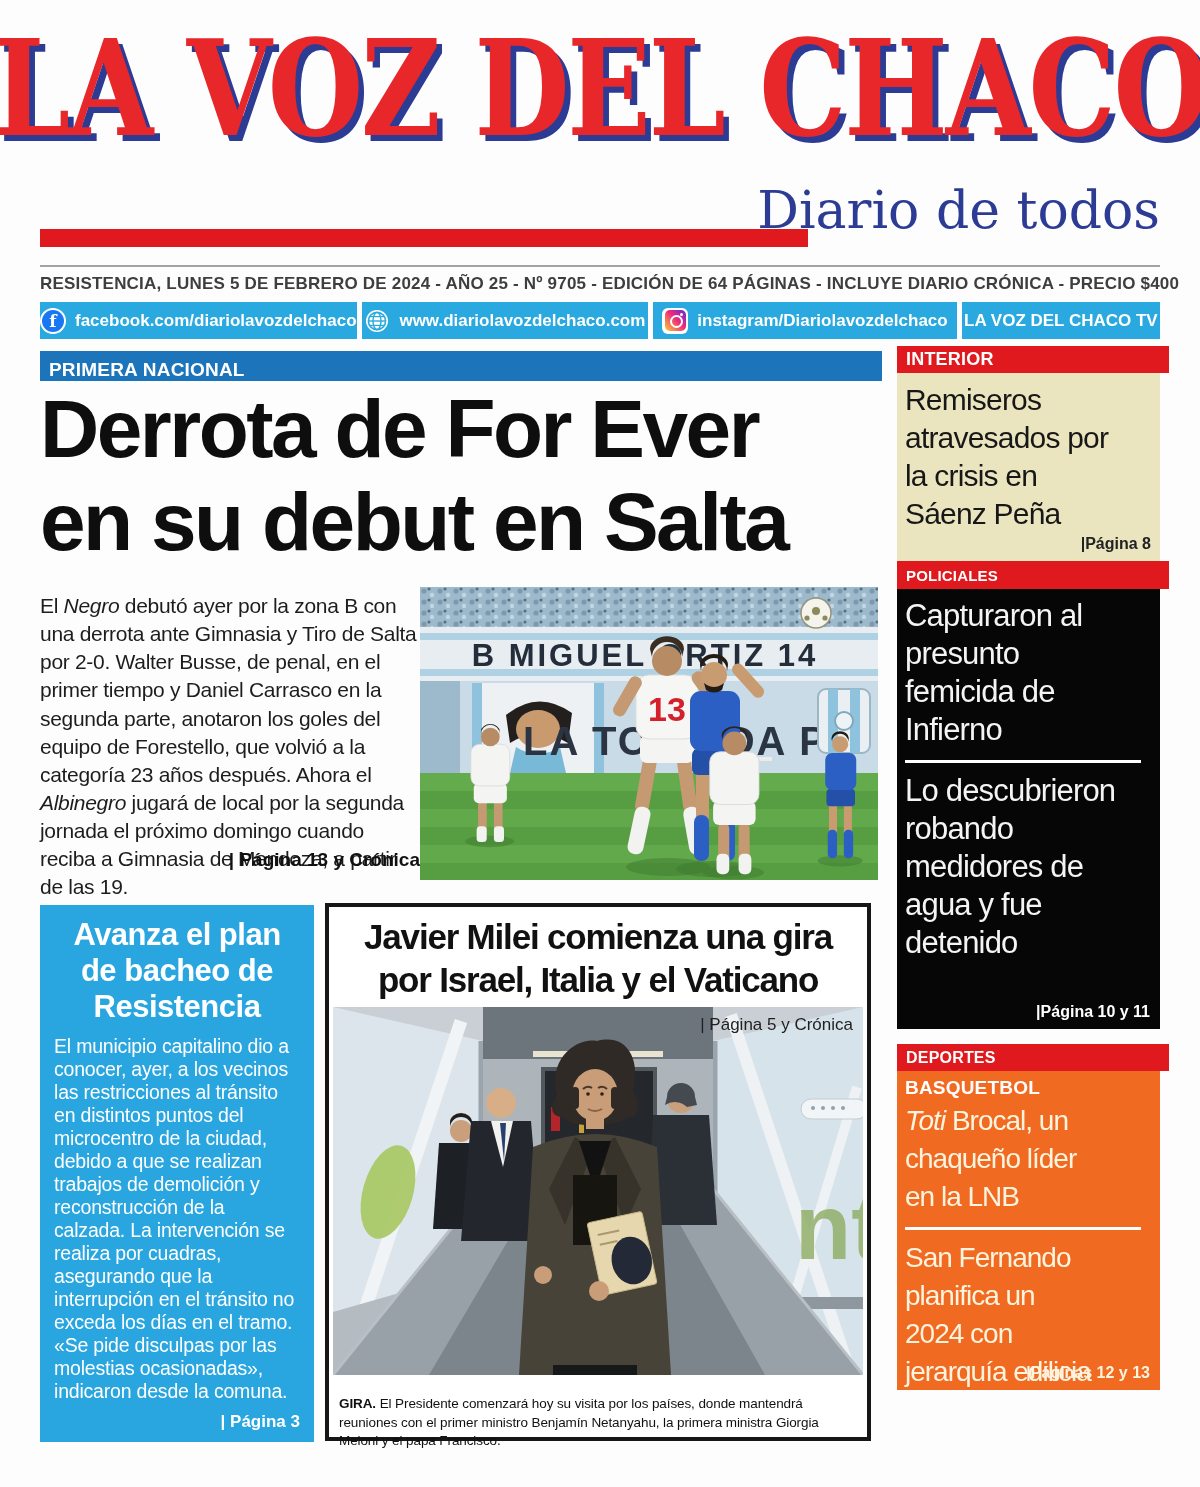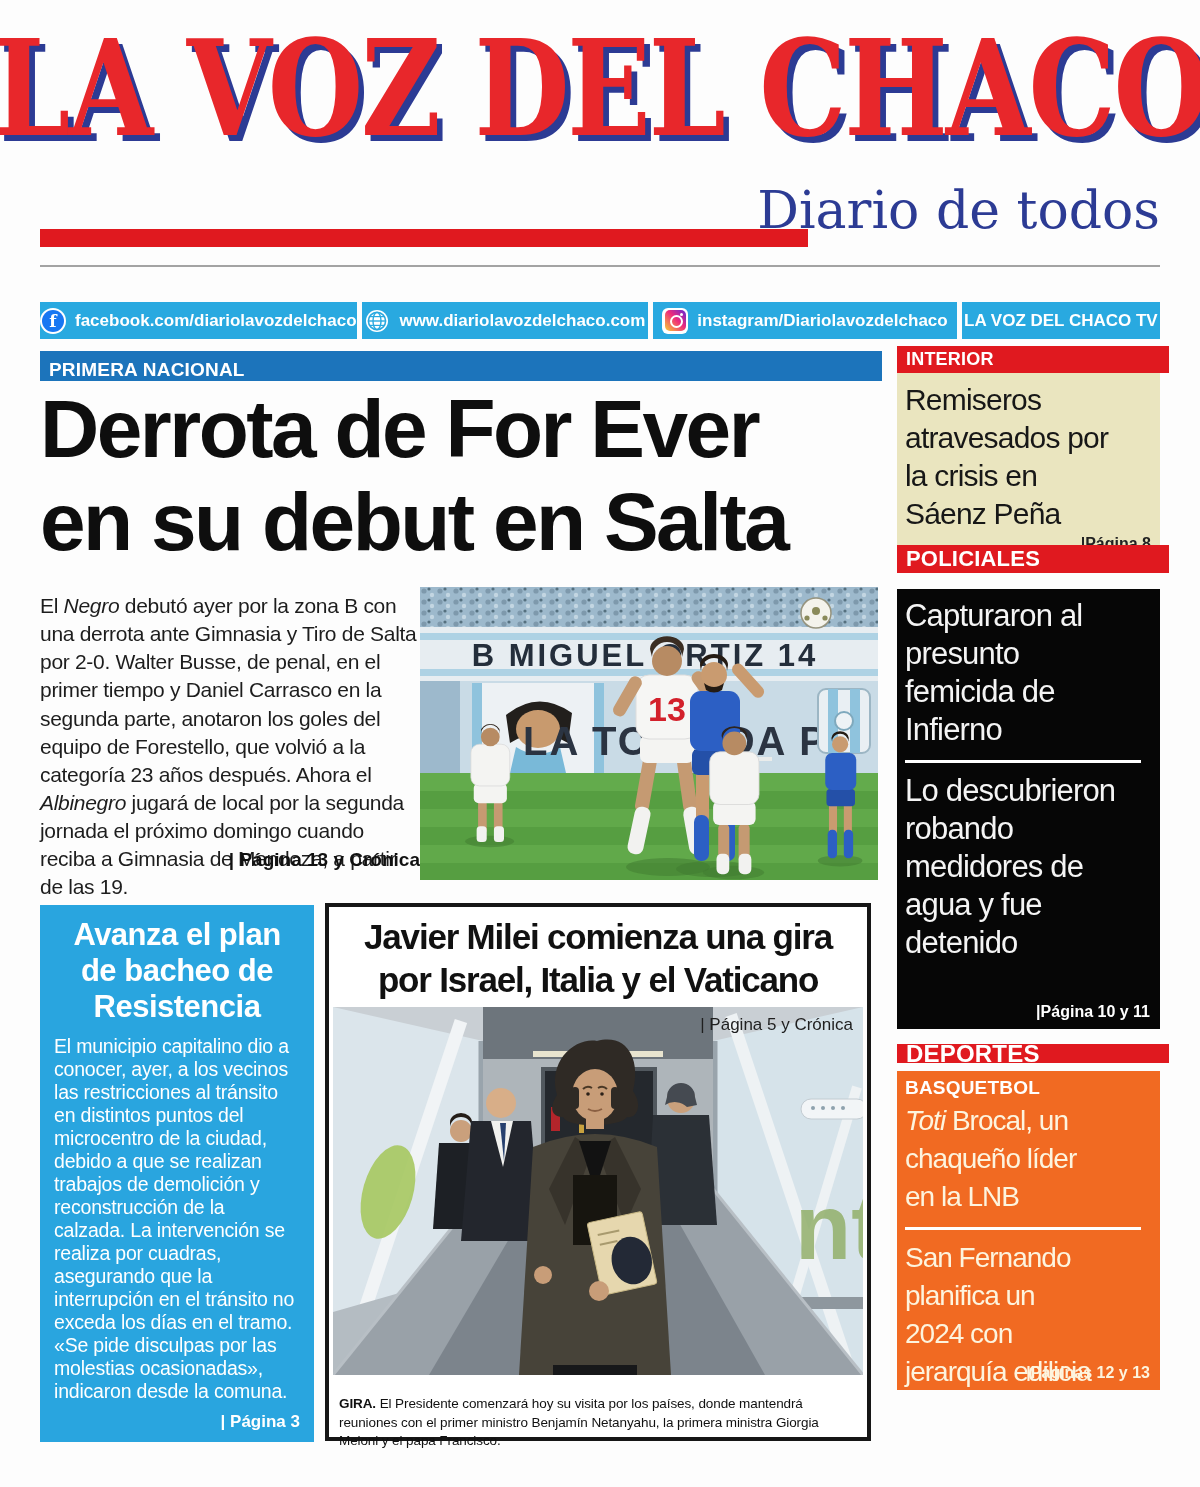--- a/index.html
+++ b/index.html
@@ -36,22 +36,22 @@
     border:2px solid #fff;border-radius:50%;}
   .ig-inner::after{content:"";position:absolute;right:3px;top:3px;width:3px;height:3px;
     background:#fff;border-radius:50%;}
 
   
   .banner{position:absolute;color:#fff;font-weight:bold;display:flex;align-items:center;
     padding-left:9px;letter-spacing:.2px;}
   .banner-primera{left:40px;top:351px;width:833px;height:30px;background:#1c74bb;font-size:19px;align-items:flex-end;}
   .banner-red{background:#e0191f;}
   .banner-interior{left:897px;top:346px;width:263px;height:27px;font-size:18px;}
-  .banner-policiales{left:897px;top:545px;width:263px;height:28px;font-size:22px;}
-  .banner-deportes{left:897px;top:1044px;width:263px;height:19px;font-size:24px;}
+  .banner-policiales{left:897px;top:561px;width:263px;height:28px;font-size:15px;}
+  .banner-deportes{left:897px;top:1044px;width:263px;height:27px;font-size:16px;}
 
   
   .lead-headline{position:absolute;left:40px;top:382px;width:845px;font-weight:bold;
     font-size:82px;line-height:93px;letter-spacing:-2.5px;color:#0e0e0e;}
   .lead-headline div{white-space:nowrap;}
   .lead-body{position:absolute;left:40px;top:592px;width:382px;font-size:21px;line-height:1.34;
     color:#1d1d1d;letter-spacing:-.3px;}
   .lead-pageref{position:absolute;left:40px;top:849px;width:380px;text-align:right;
     font-weight:bold;font-size:19px;color:#111;}
   .soccer-photo{position:absolute;left:420px;top:587px;width:458px;height:293px;}
@@ -95,20 +95,21 @@
 </style>
 </head>
 <body>
 
 <div class="page">
 
   <div class="mast-title">LA VOZ DEL CHACO</div>
   <div class="mast-bar"></div>
   <div class="mast-tagline">Diario de todos</div>
   <div class="top-rule"></div>
+  <div class="dateline">RESISTENCIA, LUNES 5 DE FEBRERO DE 2024 - AÑO 25 - Nº 9705 - EDICIÓN DE 64 PÁGINAS - INCLUYE DIARIO CRÓNICA - PRECIO $400</div>
 
   <div class="social-bar">
     <div class="social-seg seg-fb">
       <span class="fb-icon">
           <span class="fb-inner">f</span>
         </span>
       <span>facebook.com/diariolavozdelchaco</span>
     </div>
     <div class="social-seg seg-web">
       <span style="display:flex;">

